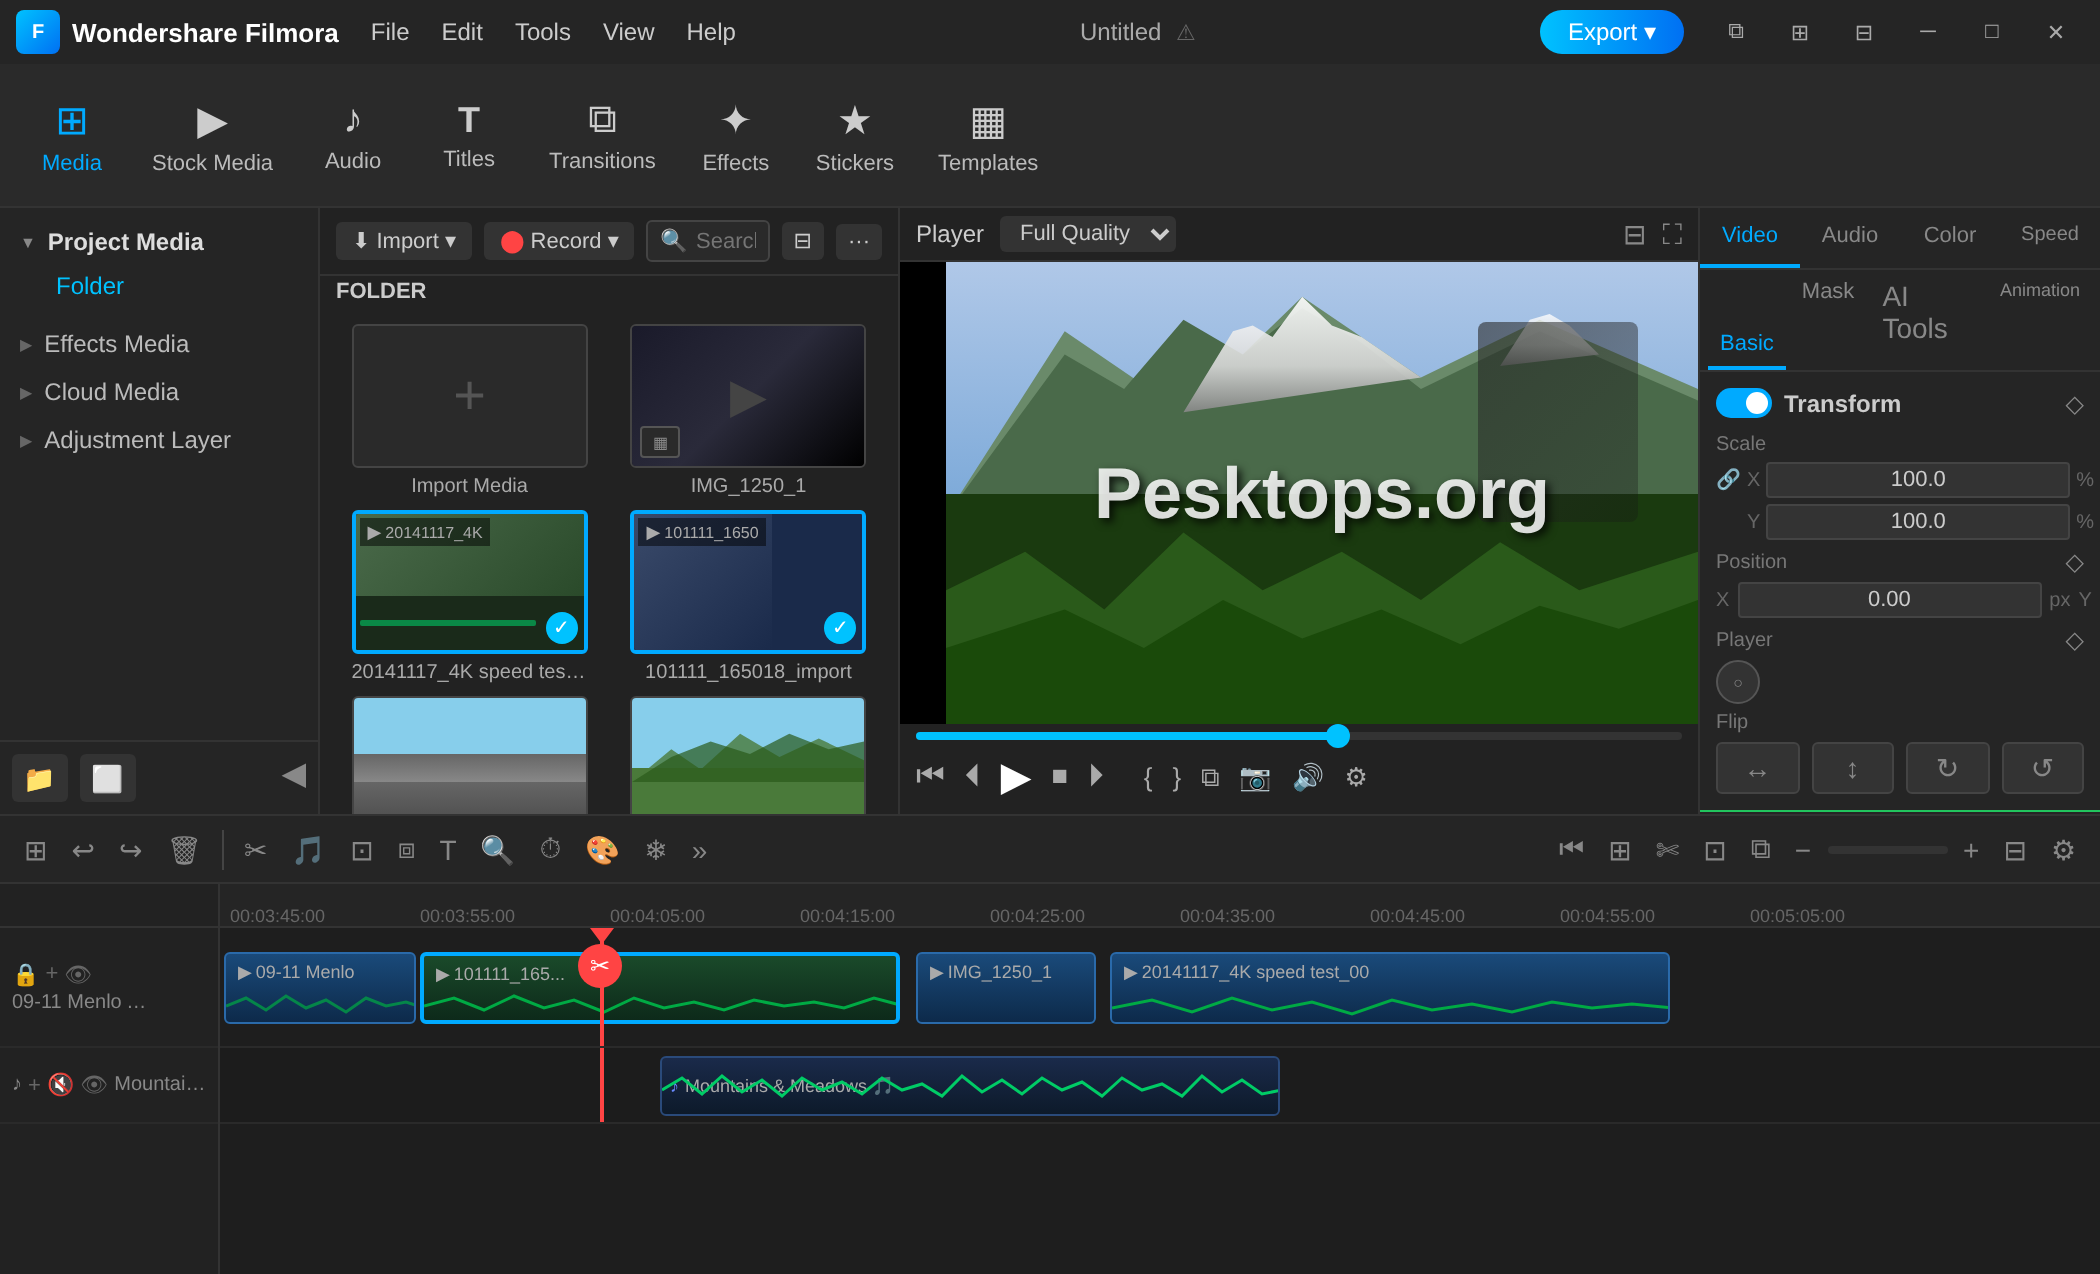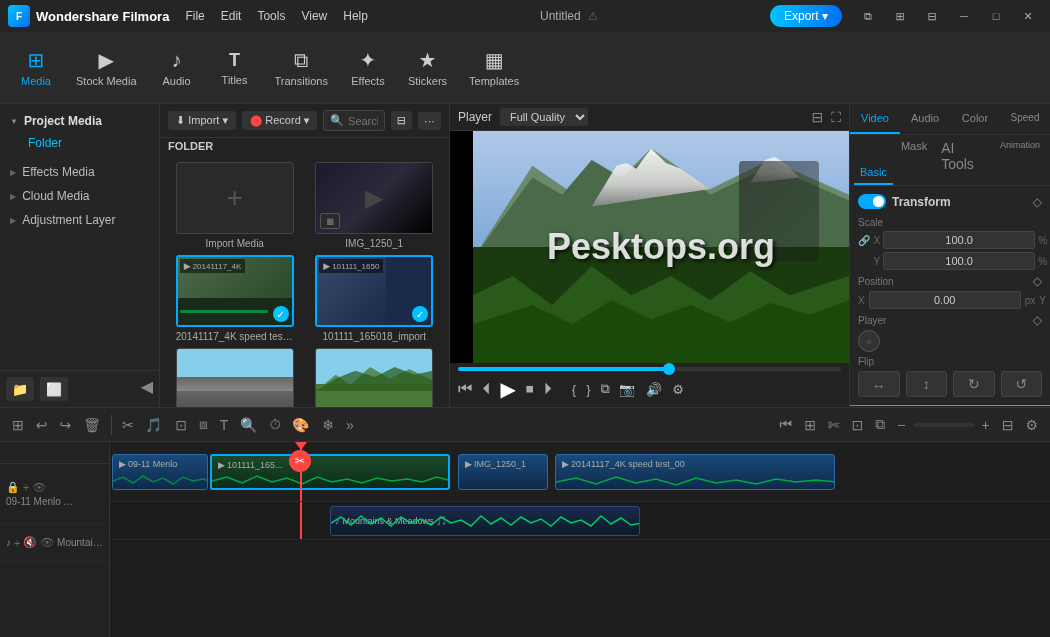--- a/index.html
+++ b/index.html
@@ -524,20 +524,31 @@
           <button class="track-ctrl-btn">+</button>
           <button class="track-ctrl-btn">🔇</button>
           <button class="track-ctrl-btn">👁</button>
           <div class="track-label-text">Mountains &amp; Meadows</div>
         </div>
       </div>
     </div>
 
     <div class="track-area" style="position:relative;flex:1;overflow:hidden;">
 
+      <div class="timeline-ruler" style="height:22px;background:#252525;border-bottom:1px solid #333;position:relative;overflow:hidden;">
+        <span class="ruler-mark" style="left:5px;">00:03:45:00</span>
+        <span class="ruler-mark" style="left:100px;">00:03:55:00</span>
+        <span class="ruler-mark" style="left:195px;">00:04:05:00</span>
+        <span class="ruler-mark" style="left:290px;">00:04:15:00</span>
+        <span class="ruler-mark" style="left:385px;">00:04:25:00</span>
+        <span class="ruler-mark" style="left:480px;">00:04:35:00</span>
+        <span class="ruler-mark" style="left:575px;">00:04:45:00</span>
+        <span class="ruler-mark" style="left:670px;">00:04:55:00</span>
+        <span class="ruler-mark" style="left:765px;">00:05:05:00</span>
+      </div>
 
       <div class="track-row" style="height:60px;position:relative;background:#1e1e1e;">
 
         <div class="track-clip video-clip" style="left:2px;width:96px;top:12px;">
           <div class="clip-label">
             <span class="clip-icon">▶</span>
             <span>09-11 Menlo</span>
           </div>
           <div class="waveform">
             <svg width="100%" height="16" preserveAspectRatio="none">

